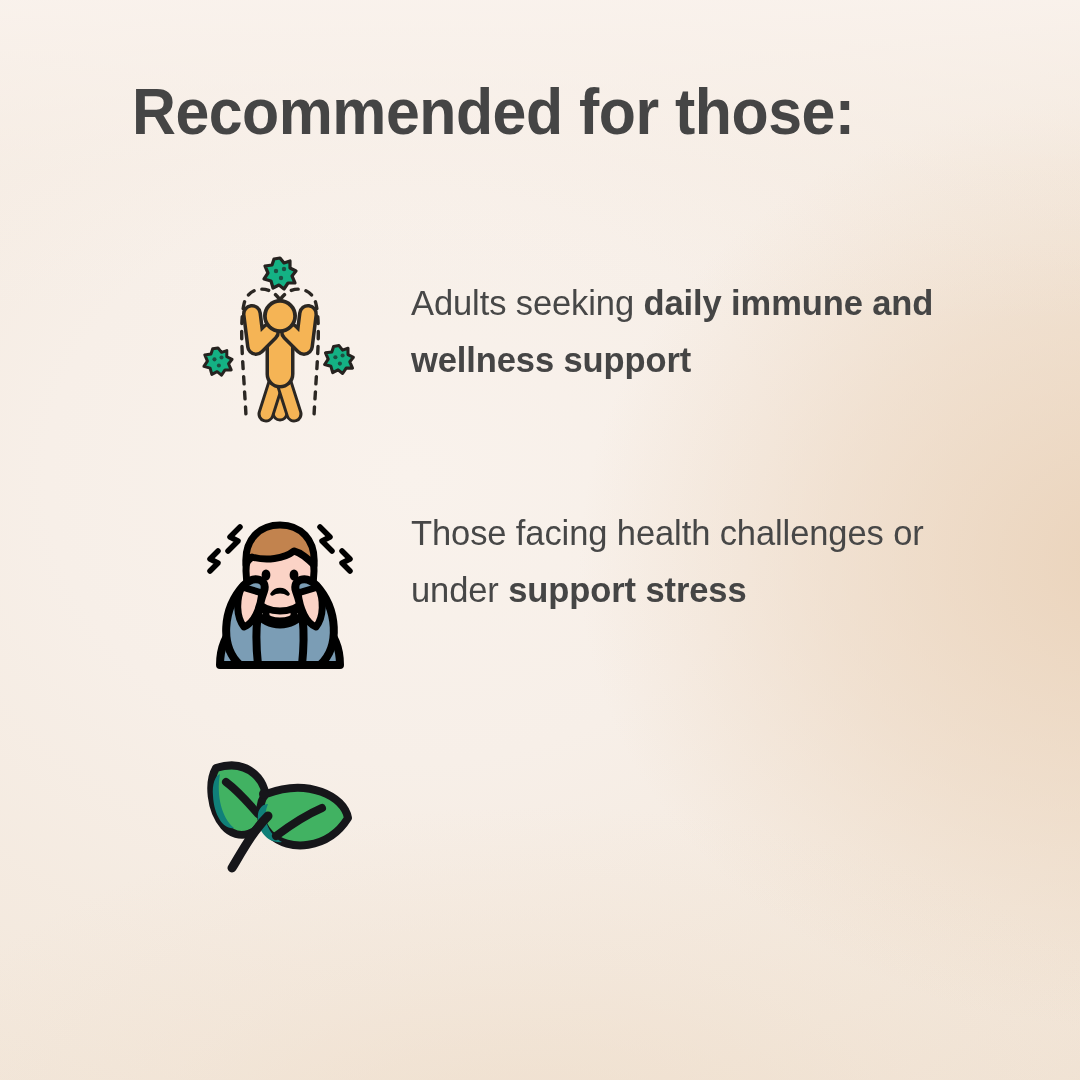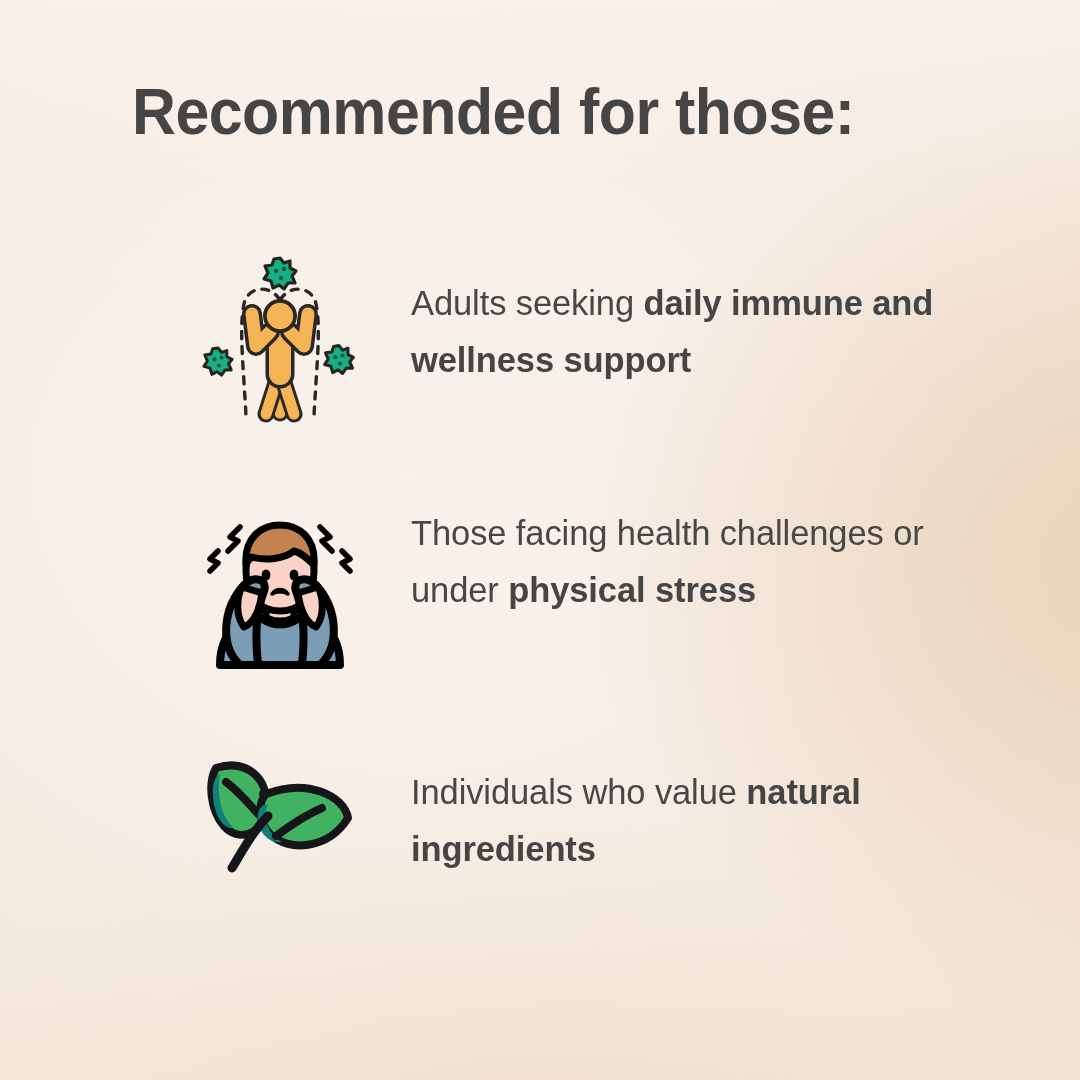--- a/index.html
+++ b/index.html
@@ -219,40 +219,37 @@
           <path d="M44 168 C 24 150, 26 112, 48 88 C 58 78, 72 82, 68 94
                    C 62 110, 58 130, 62 168 Z" fill="#7b9db5" stroke="#000" stroke-width="8" stroke-linejoin="round"></path>
           <path d="M124 168 C 144 150, 142 112, 120 88 C 110 78, 96 82, 100 94
                    C 106 110, 110 130, 106 168 Z" fill="#7b9db5" stroke="#000" stroke-width="8" stroke-linejoin="round"></path>
 
           <path d="M46 90 C 40 102, 40 120, 48 130 C 58 126, 64 112, 66 96 Z" fill="#fbd3c6" stroke="#000" stroke-width="7" stroke-linejoin="round"></path>
           <path d="M122 90 C 128 102, 128 120, 120 130 C 110 126, 104 112, 102 96 Z" fill="#fbd3c6" stroke="#000" stroke-width="7" stroke-linejoin="round"></path>
         </svg>
       </div>
       <div class="row-text">
-        <span>Those facing health challenges or under </span><b>physical stress</b>
+        <span>Those facing health challenges or under </span><b>support stress</b>
       </div>
     </div>
 
     <div class="row row-2">
       <div class="row-icon">
         <svg width="168" height="130" viewBox="0 0 168 130" fill="none" xmlns="http://www.w3.org/2000/svg">
 
           <path d="M20 20 C 52 10, 74 32, 70 62 C 66 88, 42 94, 28 78 C 14 62, 12 34, 20 20 Z" fill="#41b262" stroke="#16161a" stroke-width="8" stroke-linejoin="round"></path>
           <path d="M24 26 C 20 48, 26 70, 38 80 C 28 82, 18 68, 17 48 C 16 36, 19 28, 24 26 Z" fill="#108079"></path>
           <path d="M62 66 C 50 52, 38 40, 30 34" stroke="#16161a" stroke-width="8" stroke-linecap="round" fill="none"></path>
 
           <path d="M70 46 C 112 30, 148 48, 152 70 C 132 102, 92 104, 74 86 C 62 74, 62 54, 70 46 Z" fill="#41b262" stroke="#16161a" stroke-width="8" stroke-linejoin="round"></path>
           <path d="M72 56 C 66 70, 72 86, 86 94 C 72 96, 60 82, 62 66 C 63 60, 67 56, 72 56 Z" fill="#108079"></path>
           <path d="M80 88 C 96 76, 112 66, 126 60" stroke="#16161a" stroke-width="8" stroke-linecap="round" fill="none"></path>
 
           <path d="M36 120 C 48 100, 58 82, 72 68" stroke="#16161a" stroke-width="9" stroke-linecap="round" fill="none"></path>
 
           <circle cx="68" cy="46" r="5" fill="#16161a"></circle>
         </svg>
       </div>
-      <div class="row-text">
-        <span>Individuals who value </span><b>natural ingredients</b>
-      </div>
     </div>
 
   </div>
 </div>
 
 </body></html>

